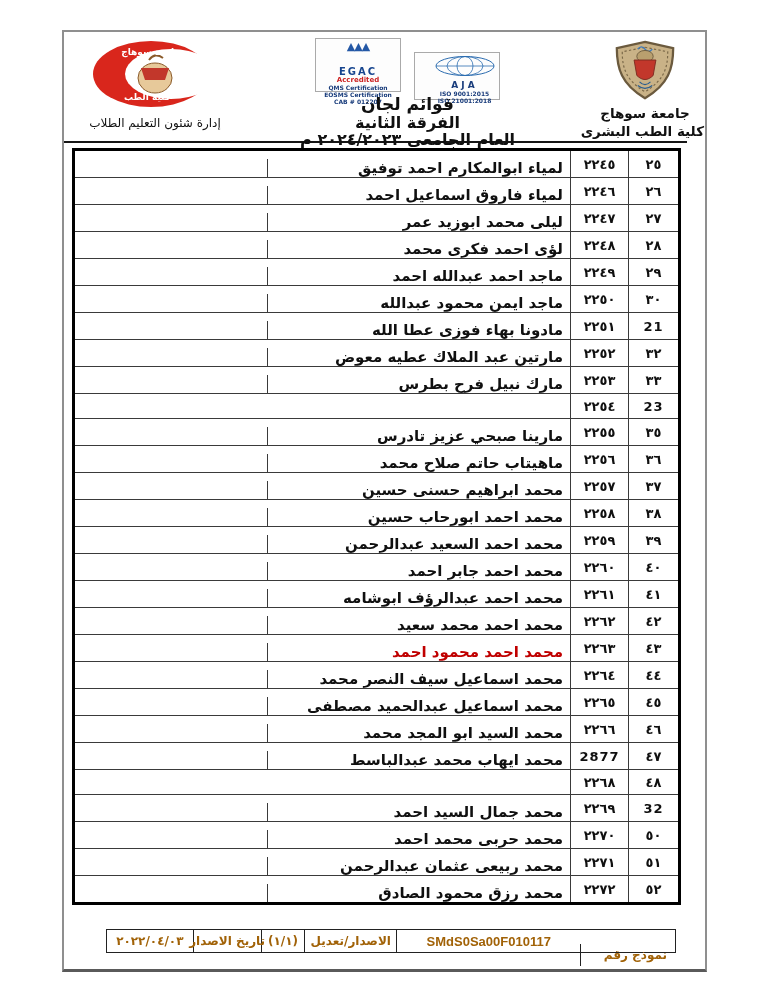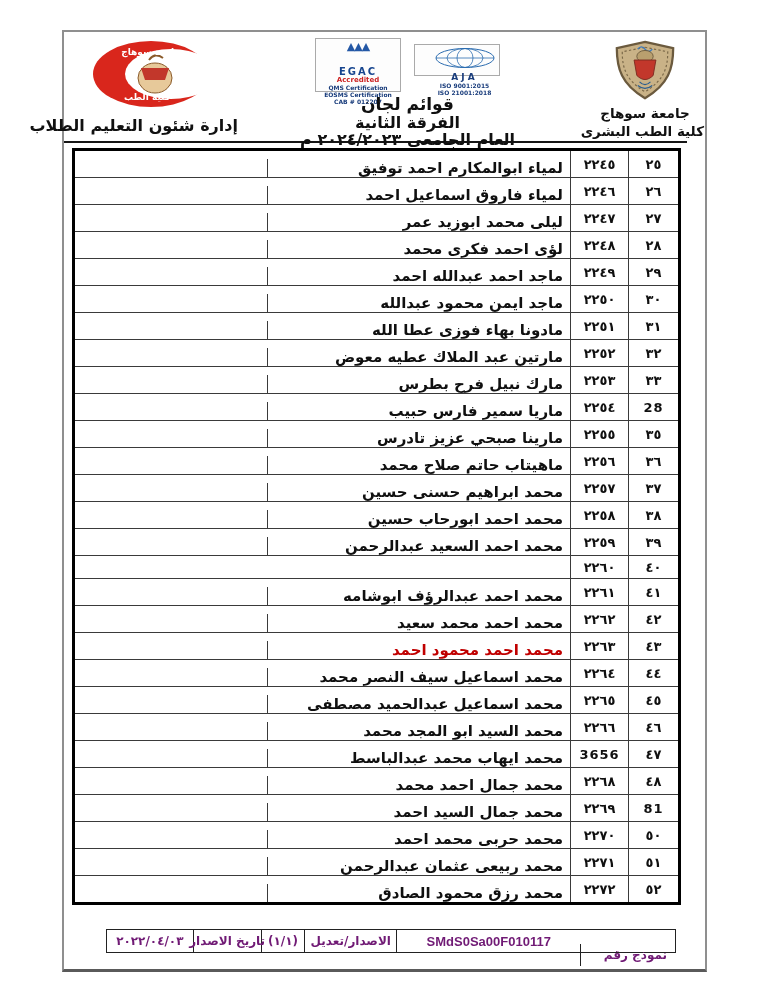--- a/index.html
+++ b/index.html
@@ -14,50 +14,50 @@
   .header-sep { position:absolute; left:64px; top:141px; width:623px; height:2px; background:#161616; }
 
   
   .hdr-right { position:absolute; left:586px; top:40px; width:118px; text-align:center; }
   .hdr-right .uni-line { font-size:13.5px; font-weight:bold; color:#111; line-height:18px; direction:rtl; white-space:nowrap; }
 
   .hdr-center { position:absolute; left:290px; top:38px; width:235px; text-align:center; }
   .cert-row { display:flex; justify-content:center; align-items:flex-start; gap:13px; height:56px; }
   .cert-box { border:1px solid #aaa; background:#fdfdfd; padding:2px 3px; }
   .egac-box { width:86px; height:54px; }
-  .aja-box  { width:86px; height:32px; margin-top:6px;padding-left:18px; }
+  .aja-box  { width:86px; height:48px; margin-top:14px;padding-left:18px; }
   .egac-tris { height:14px; line-height:12px; color:#2458a6; font-size:11px; letter-spacing:-1px; }
   .egac-name { font-size:10px; font-weight:bold; color:#17458f; letter-spacing:2px; line-height:9px;margin-top:12px; }
   .egac-accr { font-size:7px; font-weight:bold; color:#c22; line-height:8px; }
   .tiny-line { font-size:6px; font-weight:bold; color:#1a3d7c; line-height:7px; white-space:nowrap; }
   .aja-name { font-size:9px; font-weight:bold; color:#1a3d7c; letter-spacing:3px; line-height:9px; }
   .title-1 { font-size:17px; font-weight:bold; color:#101010; line-height:19px; direction:rtl; margin-top:1px; }
   .title-2 { font-size:16px; font-weight:bold; color:#101010; line-height:17px; direction:rtl; }
   .title-3 { font-size:16px; font-weight:bold; color:#101010; line-height:17px; direction:rtl; white-space:nowrap; }
 
   .hdr-left { position:absolute; left:72px; top:38px; width:166px; text-align:center; }
-  .dept-label { font-size:16px; font-weight:bold; color:#111; direction:rtl; white-space:nowrap; margin-top:2px; }
+  .dept-label { font-size:12px; font-weight:normal; color:#111; direction:rtl; white-space:nowrap; margin-top:2px; }
 
   
   .stable { position:absolute; left:72px; top:148px; width:609px; height:757px;
             border:3px solid #000; direction:rtl; display:grid;
             grid-template-rows:repeat(28, 1fr); background:#fff; }
   .trow { display:grid; grid-template-columns:50px 58px 303px 1fr; border-bottom:1px solid #3a3a3a; }
   .trow:last-child { border-bottom:none; }
   .tcell { overflow:hidden; white-space:nowrap; display:flex; align-items:center; }
   .c-no, .c-id { justify-content:center; font-size:13px; font-weight:bold; color:#101010; letter-spacing:1px; border-left:1px solid #3a3a3a; }
   .c-name { justify-content:flex-start; padding-right:7px; font-size:15px; font-weight:bold; color:#101010; border-left:1px solid #3a3a3a;margin-top:8px; }
   .c-name.hl { color:#c00000; }
   .c-empty { }
 
   
   .footer-tbl { position:absolute; left:106px; top:929px; width:570px; height:24px;
                 border:1.5px solid #222; direction:rtl; display:flex; background:#fff; }
   .fcell { height:100%; display:flex; align-items:center; justify-content:center;
-           font-size:12px; font-weight:bold; color:#701a75; white-space:nowrap; }
+           font-size:12px; font-weight:bold; color:#a16207; white-space:nowrap; }
   .fcell + .fcell { border-left:none; }
   .fcell:not(:last-child) { border-left:1.4px solid #222; }
   .f-label-model { width:95px;  justify-content:flex-start; padding-right:8px;margin-top:14px; }
   .f-code  { width:185px; font-family:Liberation Sans, sans-serif; font-size:13px; direction:ltr; }
   .f-issue { width:92px; }
   .f-ver   { width:44px; }
   .f-date-label { width:68px; font-size:12px; }
   .f-date  { width:86px; }
 </style>
 </head>
@@ -157,41 +157,40 @@
         <div class="tcell c-name">ماجد احمد عبدالله احمد</div>
         <div class="tcell c-empty"></div>
       </div>
       <div class="trow">
         <div class="tcell c-no">٣٠</div>
         <div class="tcell c-id">٢٢٥٠</div>
         <div class="tcell c-name">ماجد ايمن محمود عبدالله</div>
         <div class="tcell c-empty"></div>
       </div>
       <div class="trow">
-        <div class="tcell c-no">٣١</div>
+        <div class="tcell c-no">21</div>
         <div class="tcell c-id">٢٢٥١</div>
         <div class="tcell c-name">مادونا بهاء فوزى عطا الله</div>
         <div class="tcell c-empty"></div>
       </div>
       <div class="trow">
         <div class="tcell c-no">٣٢</div>
         <div class="tcell c-id">٢٢٥٢</div>
         <div class="tcell c-name">مارتين عبد الملاك عطيه معوض</div>
         <div class="tcell c-empty"></div>
       </div>
       <div class="trow">
         <div class="tcell c-no">٣٣</div>
         <div class="tcell c-id">٢٢٥٣</div>
         <div class="tcell c-name">مارك نبيل فرح بطرس</div>
         <div class="tcell c-empty"></div>
       </div>
       <div class="trow">
-        <div class="tcell c-no">28</div>
+        <div class="tcell c-no">23</div>
         <div class="tcell c-id">٢٢٥٤</div>
-        <div class="tcell c-name">ماريا سمير فارس حبيب</div>
         <div class="tcell c-empty"></div>
       </div>
       <div class="trow">
         <div class="tcell c-no">٣٥</div>
         <div class="tcell c-id">٢٢٥٥</div>
         <div class="tcell c-name">مارينا صبحي عزيز تادرس</div>
         <div class="tcell c-empty"></div>
       </div>
       <div class="trow">
         <div class="tcell c-no">٣٦</div>
@@ -213,20 +212,21 @@
       </div>
       <div class="trow">
         <div class="tcell c-no">٣٩</div>
         <div class="tcell c-id">٢٢٥٩</div>
         <div class="tcell c-name">محمد احمد السعيد عبدالرحمن</div>
         <div class="tcell c-empty"></div>
       </div>
       <div class="trow">
         <div class="tcell c-no">٤٠</div>
         <div class="tcell c-id">٢٢٦٠</div>
+        <div class="tcell c-name">محمد احمد جابر احمد</div>
         <div class="tcell c-empty"></div>
       </div>
       <div class="trow">
         <div class="tcell c-no">٤١</div>
         <div class="tcell c-id">٢٢٦١</div>
         <div class="tcell c-name">محمد احمد عبدالرؤف ابوشامه</div>
         <div class="tcell c-empty"></div>
       </div>
       <div class="trow">
         <div class="tcell c-no">٤٢</div>
@@ -253,32 +253,31 @@
         <div class="tcell c-empty"></div>
       </div>
       <div class="trow">
         <div class="tcell c-no">٤٦</div>
         <div class="tcell c-id">٢٢٦٦</div>
         <div class="tcell c-name">محمد السيد ابو المجد محمد</div>
         <div class="tcell c-empty"></div>
       </div>
       <div class="trow">
         <div class="tcell c-no">٤٧</div>
-        <div class="tcell c-id">3656</div>
+        <div class="tcell c-id">2877</div>
         <div class="tcell c-name">محمد ايهاب محمد عبدالباسط</div>
         <div class="tcell c-empty"></div>
       </div>
       <div class="trow">
         <div class="tcell c-no">٤٨</div>
         <div class="tcell c-id">٢٢٦٨</div>
-        <div class="tcell c-name">محمد جمال احمد محمد</div>
-        <div class="tcell c-empty"></div>
-      </div>
-      <div class="trow">
-        <div class="tcell c-no">81</div>
+        <div class="tcell c-empty"></div>
+      </div>
+      <div class="trow">
+        <div class="tcell c-no">32</div>
         <div class="tcell c-id">٢٢٦٩</div>
         <div class="tcell c-name">محمد جمال السيد احمد</div>
         <div class="tcell c-empty"></div>
       </div>
       <div class="trow">
         <div class="tcell c-no">٥٠</div>
         <div class="tcell c-id">٢٢٧٠</div>
         <div class="tcell c-name">محمد حربى محمد احمد</div>
         <div class="tcell c-empty"></div>
       </div>

